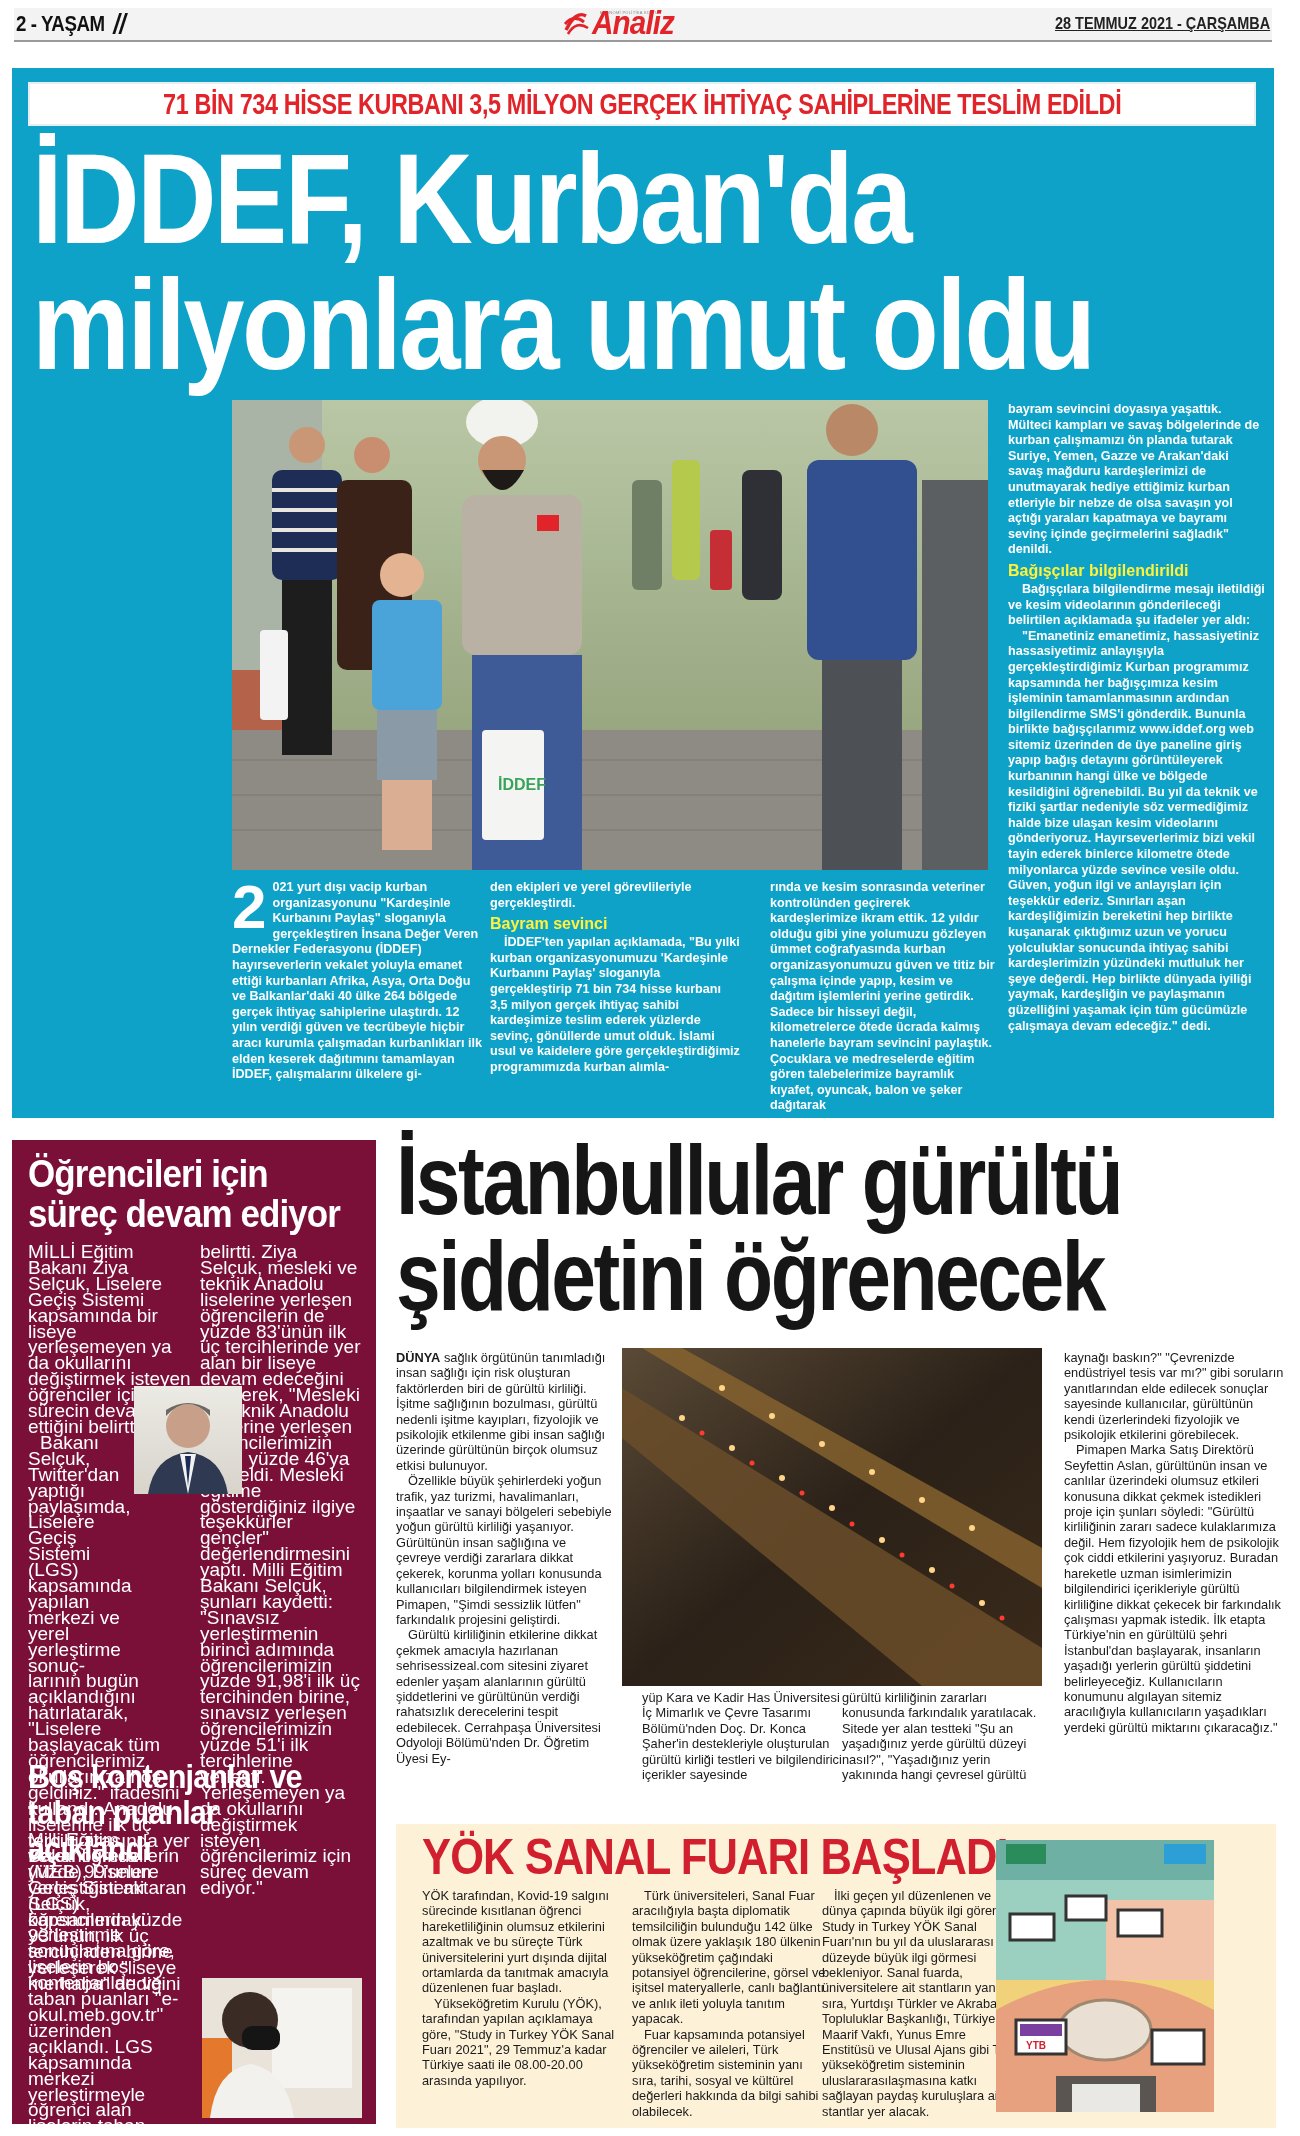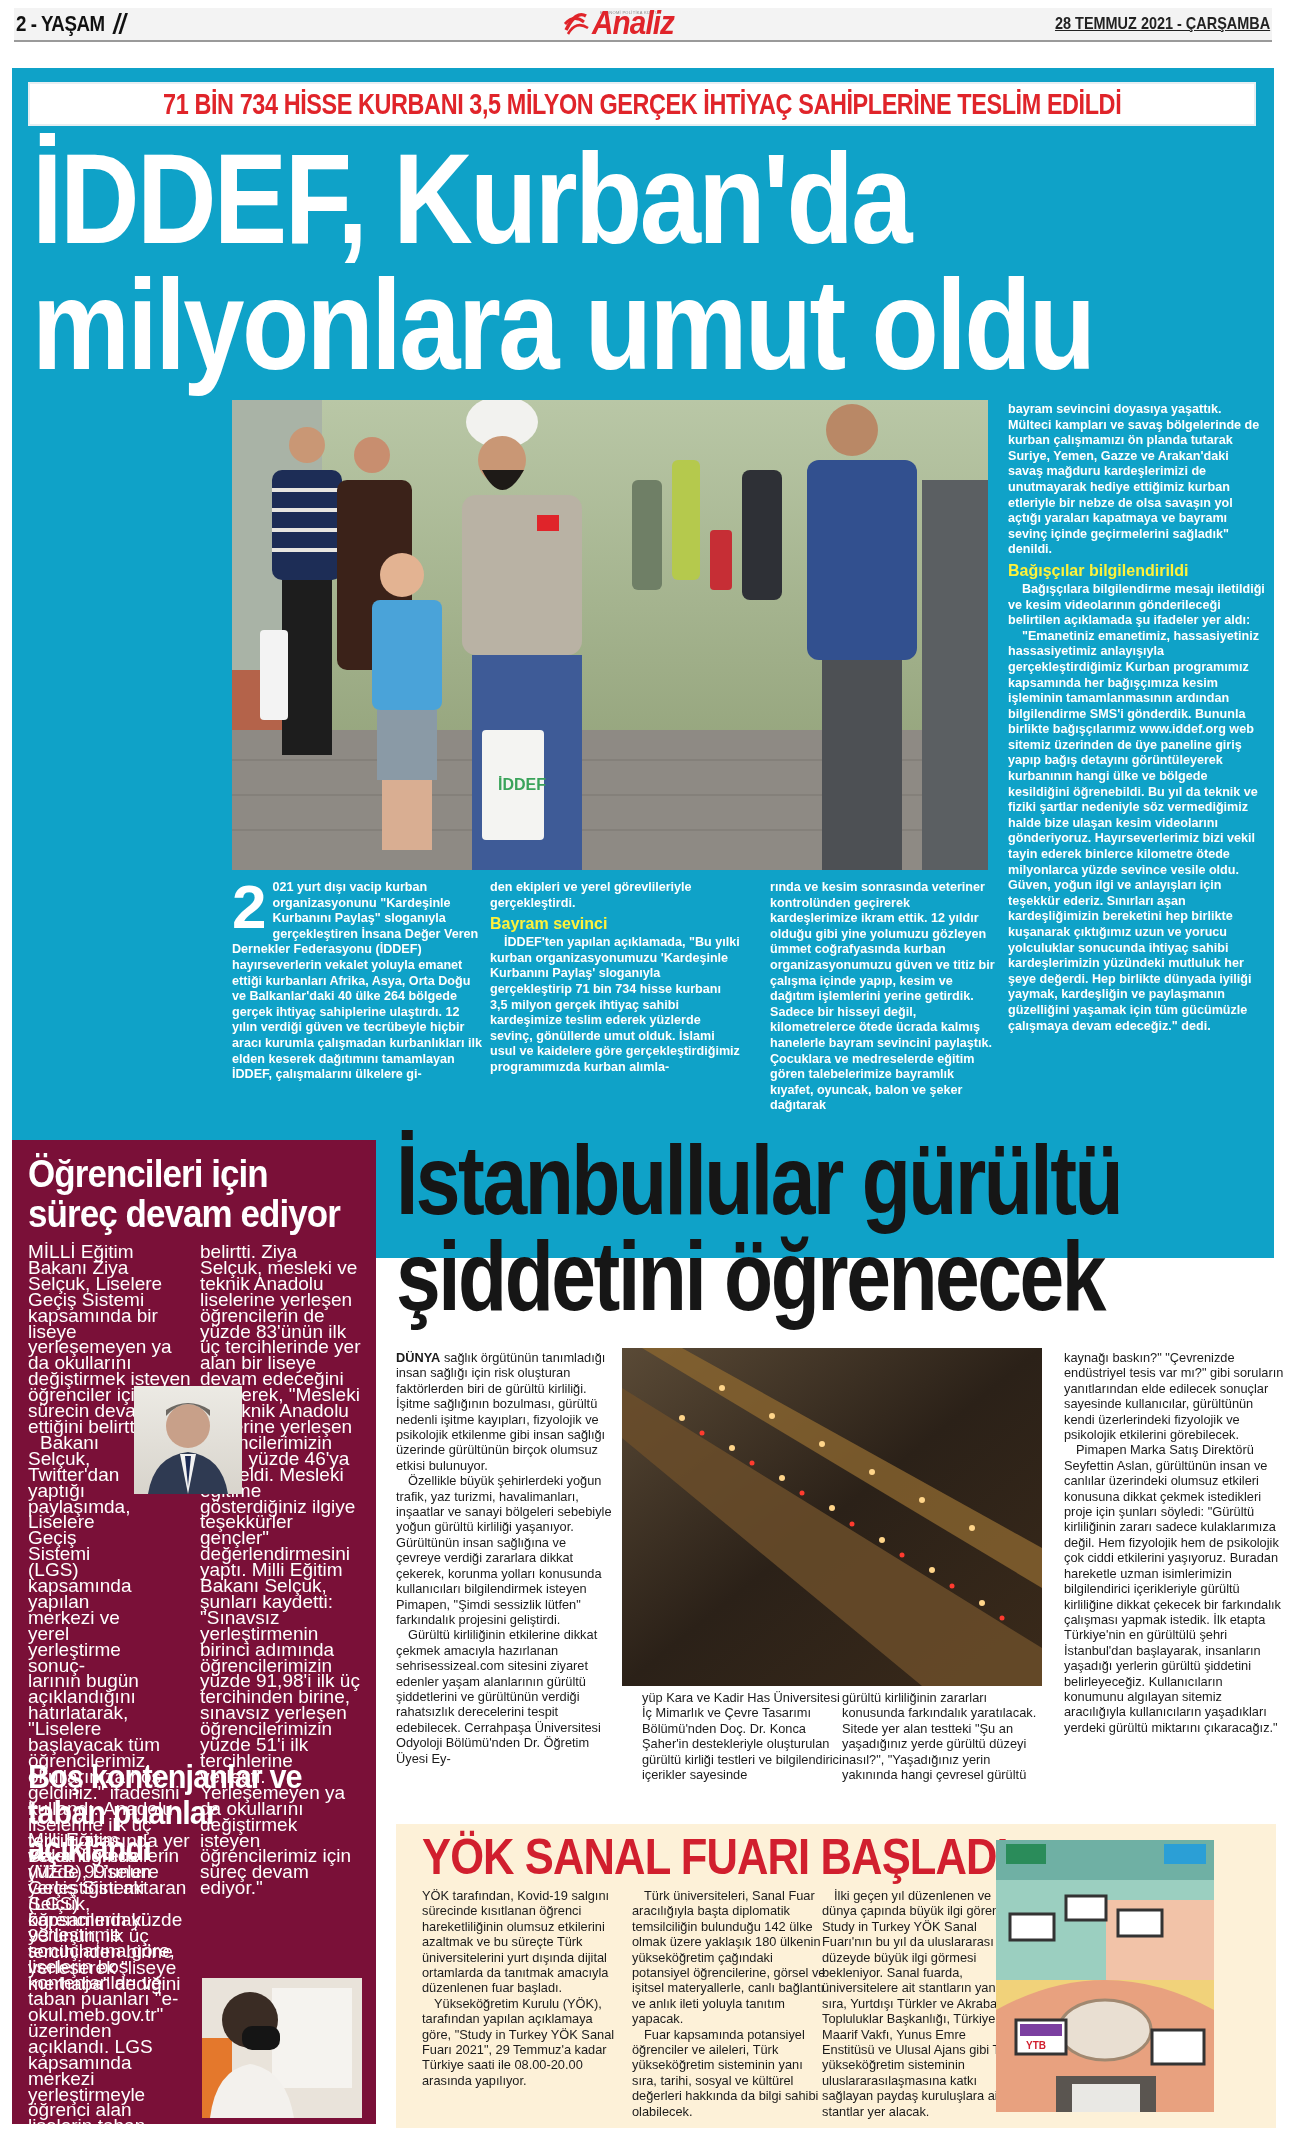--- a/index.html
+++ b/index.html
@@ -11,21 +11,21 @@
     border-bottom: 2px solid #9a9a9a; background: #f3f3f3; display: flex; align-items: center; justify-content: space-between; padding: 0 2px; }
   .page-label { font-family: "Liberation Sans", sans-serif; font-weight: 700; font-size: 22px; letter-spacing: -0.5px; color: #111; display: flex; align-items: center; gap: 10px; transform: scaleX(0.85); transform-origin: left center; }
   .page-label .slashes { font-size: 28px; font-style: italic; font-weight: 900; }
   .logo { position: absolute; left: 548px; top: 0; height: 34px; display: flex; align-items: flex-start; gap: 2px; }
   .logo-mark { width: 28px; height: 28px; position: relative; }
   .logo-text { font-weight: 900; font-size: 33px; color: #e0242a; font-style: italic; letter-spacing: -1px; line-height: 30px; transform: scaleX(0.9); transform-origin: left; }
   .logo-tag { position: absolute; top: 2px; left: 38px; font-size: 4px; color: #888; letter-spacing: .3px; }
   .dateline { font-weight: 700; font-size: 17px; text-decoration: underline; color: #222; transform: scaleX(0.85); transform-origin: right center; }
 
   
-  .top-story { position: absolute; left: 12px; top: 68px; width: 1262px; height: 1190px; background: #0fa2c8; }
+  .top-story { position: absolute; left: 12px; top: 68px; width: 1262px; height: 1050px; background: #0fa2c8; }
   .kicker-box { position: absolute; left: 16px; top: 14px; width: 1228px; height: 44px; background: #fff; border: 2px solid #e6eef2; display: flex; align-items: center; justify-content: center; }
   .kicker { color: #e0242a; font-weight: 900; font-size: 30px; letter-spacing: -0.5px; transform: scaleX(0.78); white-space: nowrap; }
   .headline { position: absolute; left: 20px; top: 68px; width: 1240px; color: #fff; font-weight: 900; font-size: 128px; line-height: 126px; letter-spacing: -3px; transform: scaleX(0.86); transform-origin: left top; white-space: nowrap; }
   .lede { position: absolute; left: 8px; top: 330px; width: 202px; text-align: right; color: #fff; font-weight: 700; font-size: 27px; line-height: 31px; letter-spacing: -0.5px; }
   .photo-main { position: absolute; left: 220px; top: 332px; width: 756px; height: 470px; overflow: hidden; background: #7c8b6a; }
   .body-blue { color: #fff; font-size: 12.6px; line-height: 15.6px; font-weight: 700; }
   .body-blue .sub { color: #fff23a; font-size: 16px; font-weight: 900; margin: 4px 0 2px; line-height: 18px; }
   .body-blue p { text-indent: 14px; }
   .col-a { position: absolute; left: 220px; top: 812px; width: 250px; }
   .col-b { position: absolute; left: 478px; top: 812px; width: 250px; }

